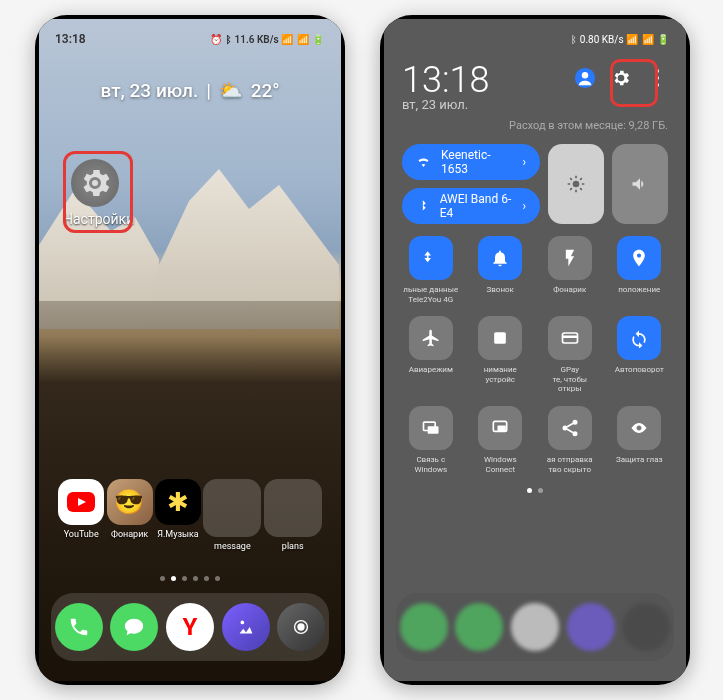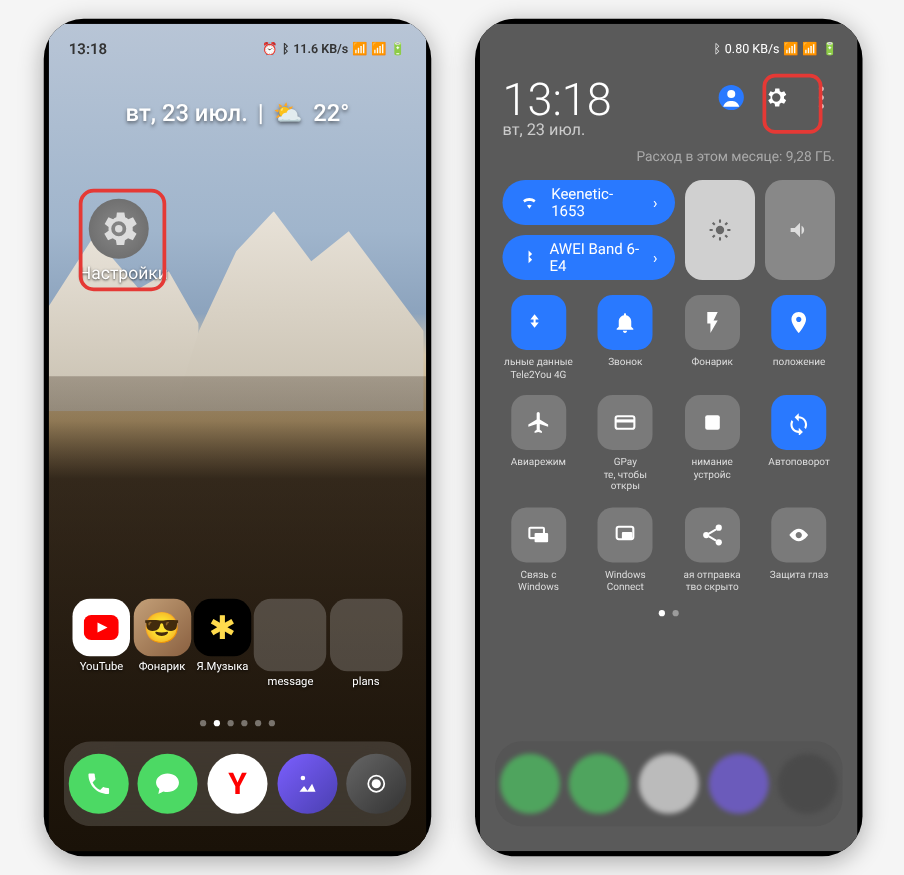--- a/index.html
+++ b/index.html
@@ -299,33 +299,33 @@
             <div class="qs-tile-icon tile-gray">
               <svg width="20" height="20" viewBox="0 0 24 24">
                 <path d="M21 16v-2l-8-5V3.5c0-.8-.7-1.5-1.5-1.5S10 2.7 10 3.5V9l-8 5v2l8-2.5V19l-2 1.5V22l3.5-1 3.5 1v-1.5L13 19v-5.5l8 2.5z" fill="#fff"></path>
               </svg>
             </div>
             <div class="qs-tile-label">Авиарежим</div>
           </div>
           <div class="qs-tile">
             <div class="qs-tile-icon tile-gray">
               <svg width="20" height="20" viewBox="0 0 24 24">
+                <rect x="5" y="5" width="14" height="14" rx="2" fill="#fff"></rect>
+              </svg>
+            </div>
+            <div class="qs-tile-label">нимание устройс</div>
+          </div>
+          <div class="qs-tile">
+            <div class="qs-tile-icon tile-gray">
+              <svg width="20" height="20" viewBox="0 0 24 24">
                 <rect x="3" y="6" width="18" height="12" rx="2" fill="none" stroke="#fff" stroke-width="2"></rect>
                 <rect x="3" y="9" width="18" height="3" fill="#fff"></rect>
               </svg>
             </div>
             <div class="qs-tile-label">GPay<br>те, чтобы откры</div>
-          </div>
-          <div class="qs-tile">
-            <div class="qs-tile-icon tile-gray">
-              <svg width="20" height="20" viewBox="0 0 24 24">
-                <rect x="5" y="5" width="14" height="14" rx="2" fill="#fff"></rect>
-              </svg>
-            </div>
-            <div class="qs-tile-label">нимание устройс</div>
           </div>
           <div class="qs-tile">
             <div class="qs-tile-icon tile-blue">
               <svg width="20" height="20" viewBox="0 0 24 24">
                 <path d="M12 6V3L8 7l4 4V8c3.3 0 6 2.7 6 6 0 1-.3 2-.7 2.8l1.5 1.5C19.5 17 20 15.5 20 14c0-4.4-3.6-8-8-8zm-6 8c0-1 .3-2 .7-2.8L5.2 9.7C4.5 11 4 12.5 4 14c0 4.4 3.6 8 8 8v3l4-4-4-4v3c-3.3 0-6-2.7-6-6z" fill="#fff"></path>
               </svg>
             </div>
             <div class="qs-tile-label">Автоповорот</div>
           </div>
           <div class="qs-tile">

